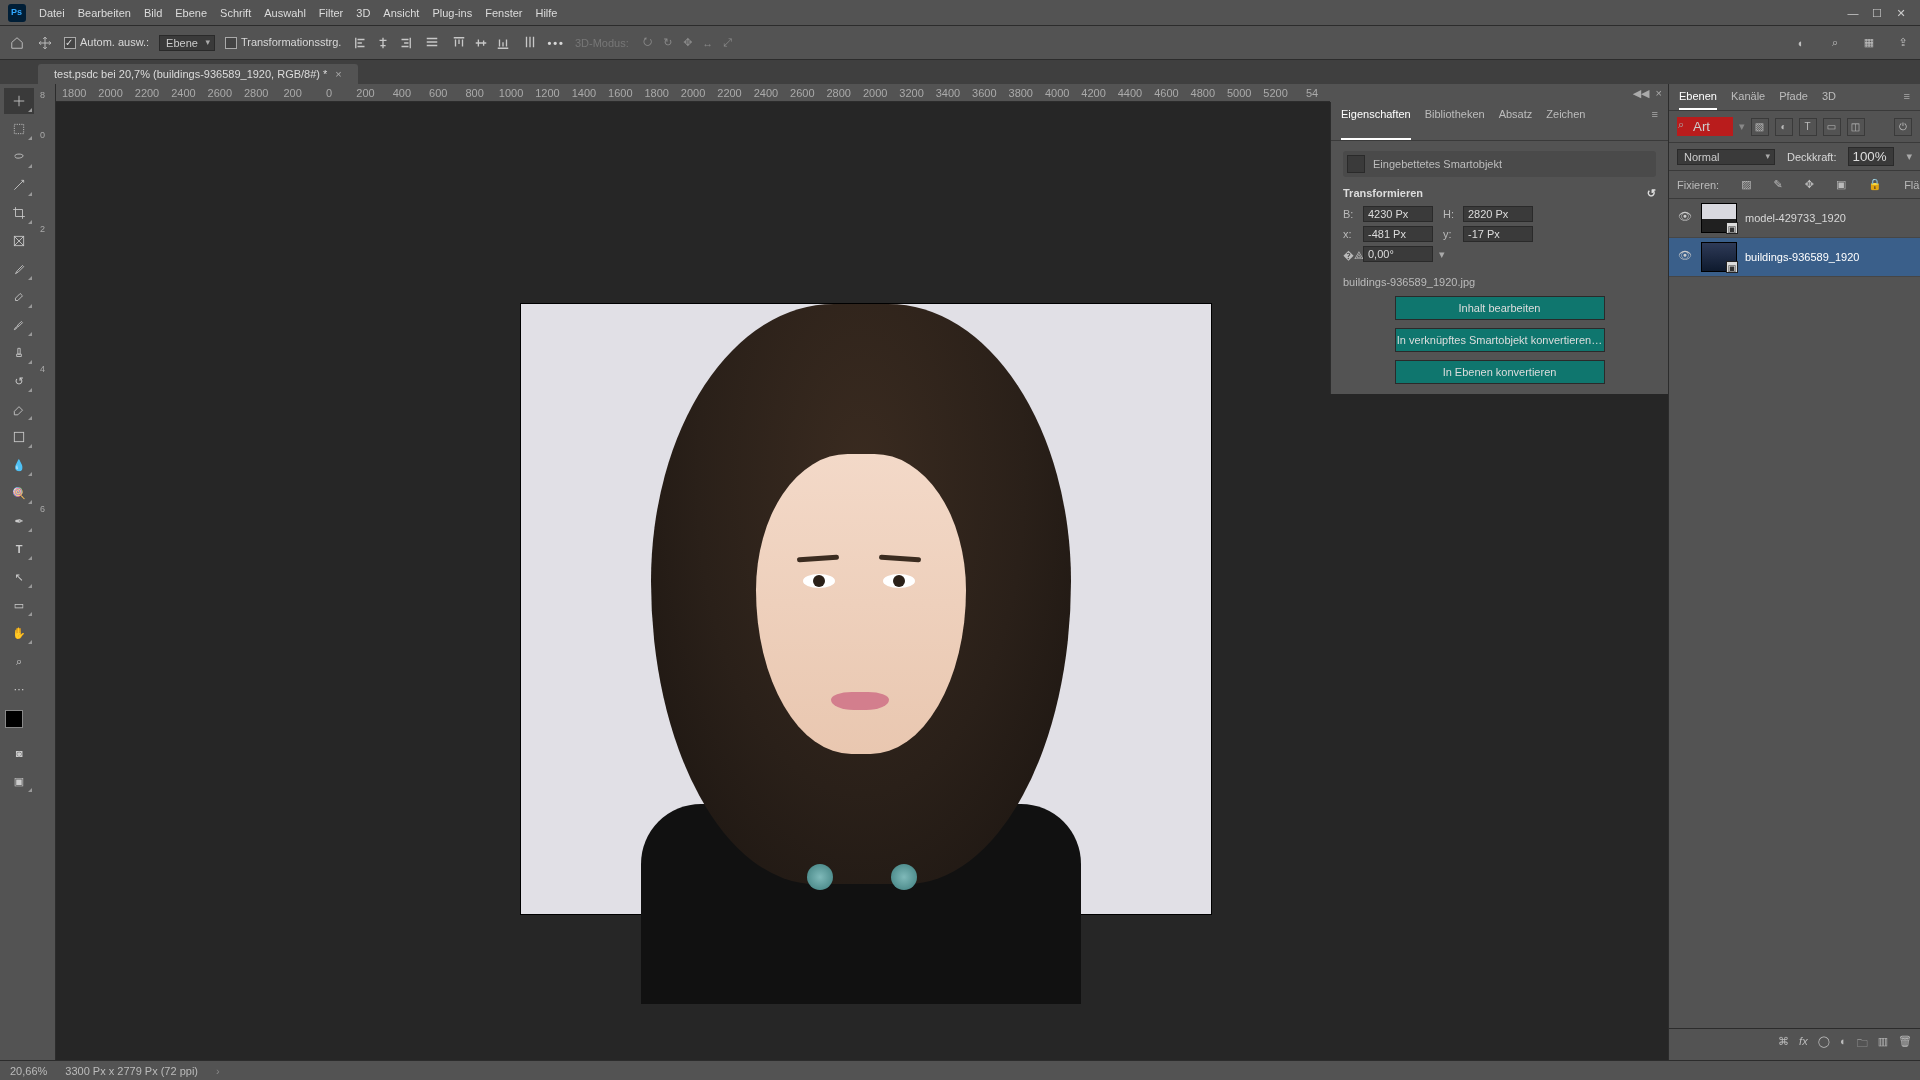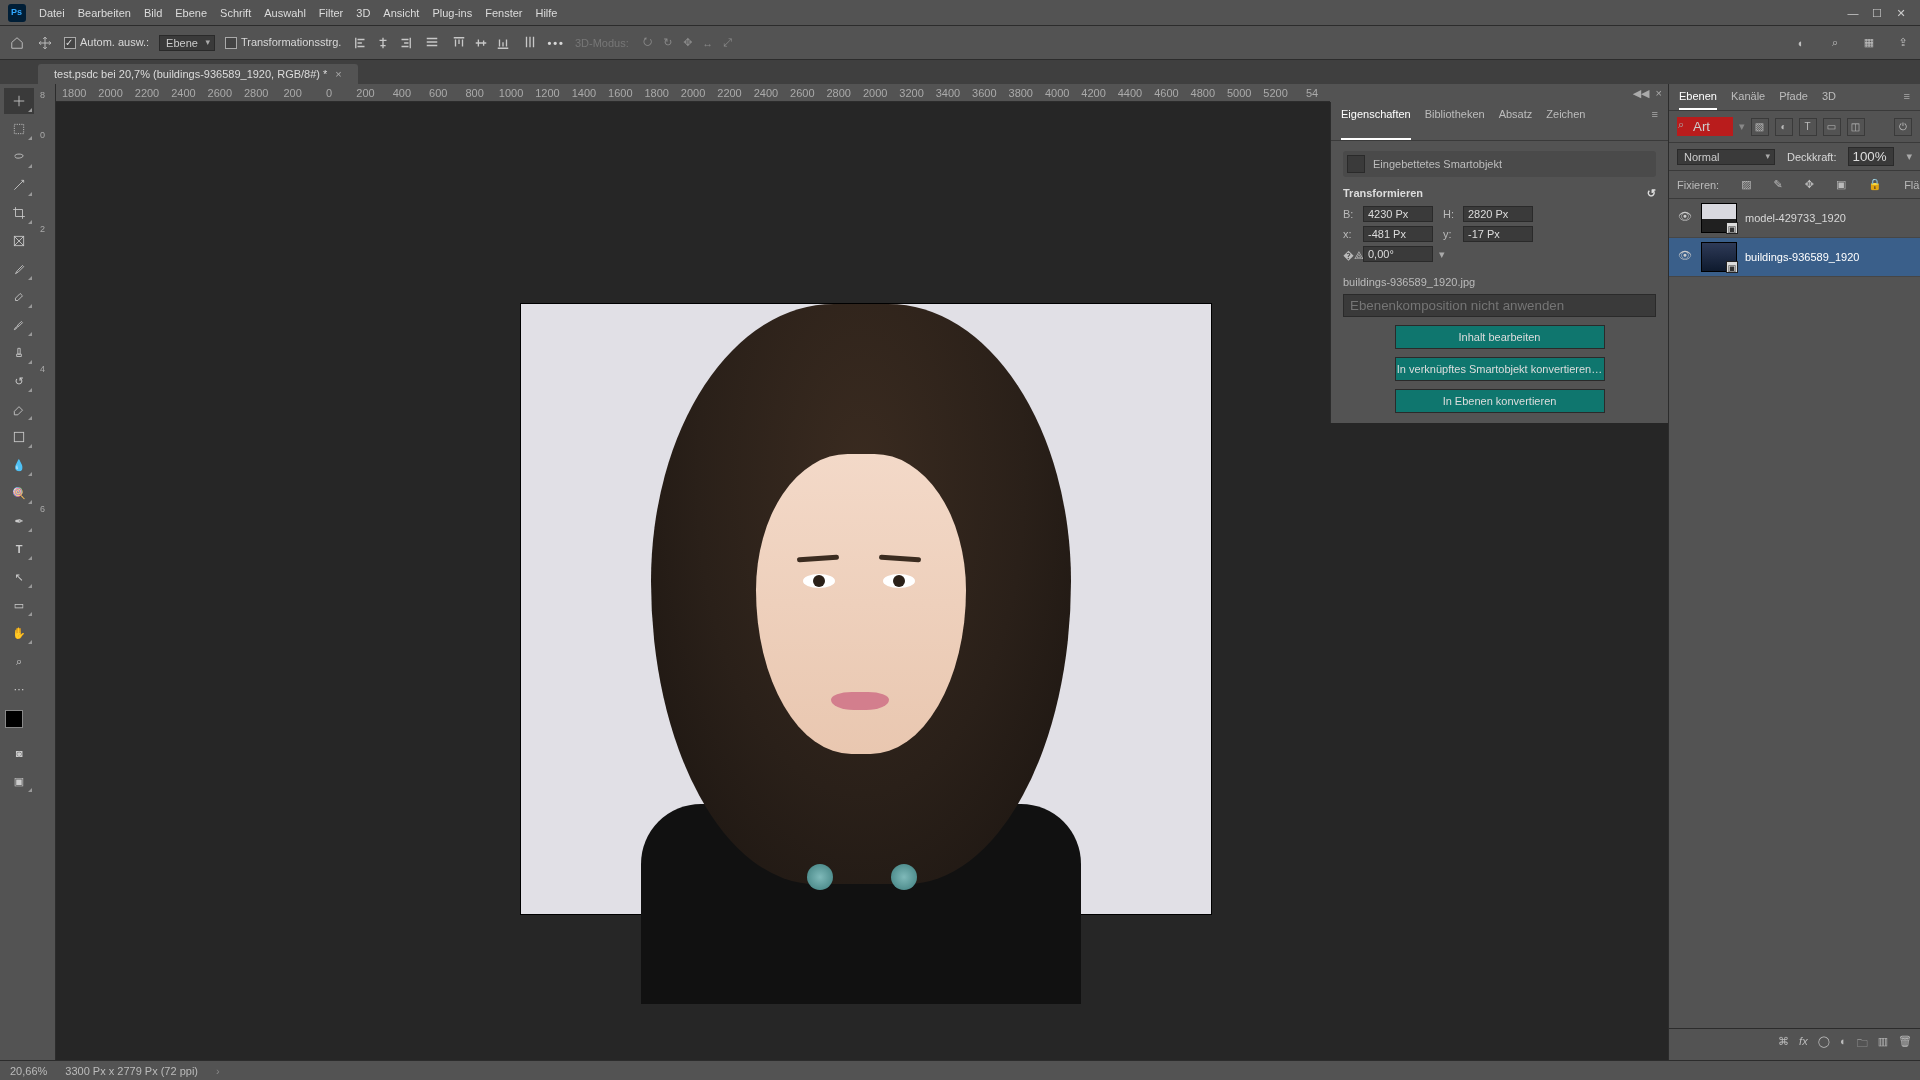--- a/index.html
+++ b/index.html
@@ -421,21 +421,20 @@
             </div>
         </div>
         <div class="tf-row">
           <div class="tf-field">
               <span class="lab">�⟁</span>
               <input value="0,00°" style="">
               <span style="color:#aaa;margin-left:2px">▾</span>
             </div>
         </div>
         <div class="pp-file">buildings-936589_1920.jpg</div>
-        <div class="pp-layercomp"><input placeholder="Ebenenkomposition nicht anwenden" style=""></div>
         <div class="pp-btn">Inhalt bearbeiten</div>
         <div class="pp-btn">In verknüpftes Smartobjekt konvertieren…</div>
         <div class="pp-btn">In Ebenen konvertieren</div>
       </div>
     </div>
     <div class="pp-spacer"></div>
   </div>
 
   <div class="layercol">
     <div class="lc-tabs">

